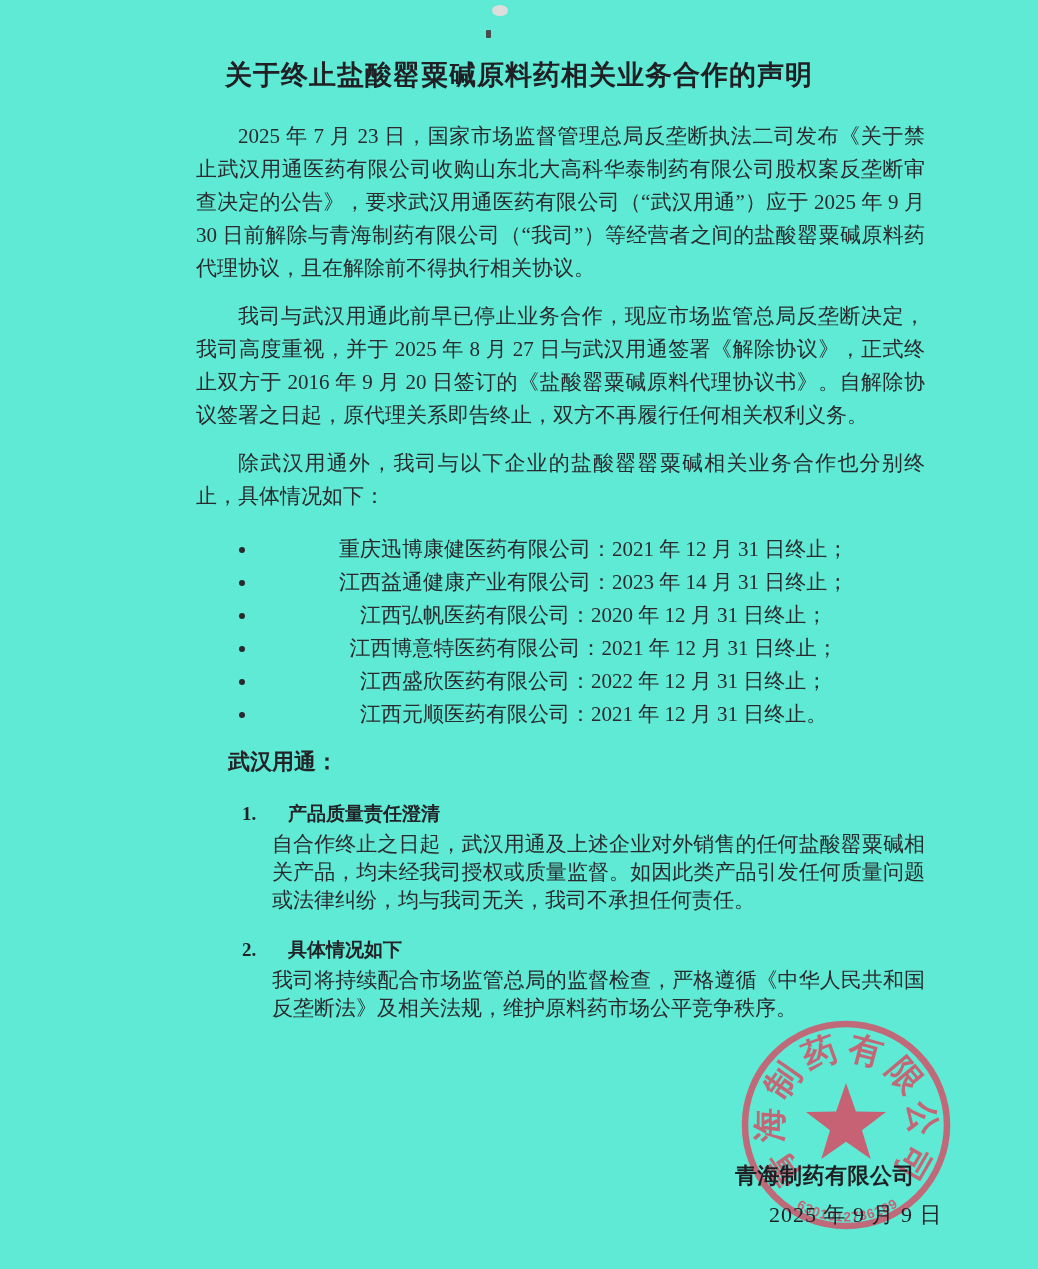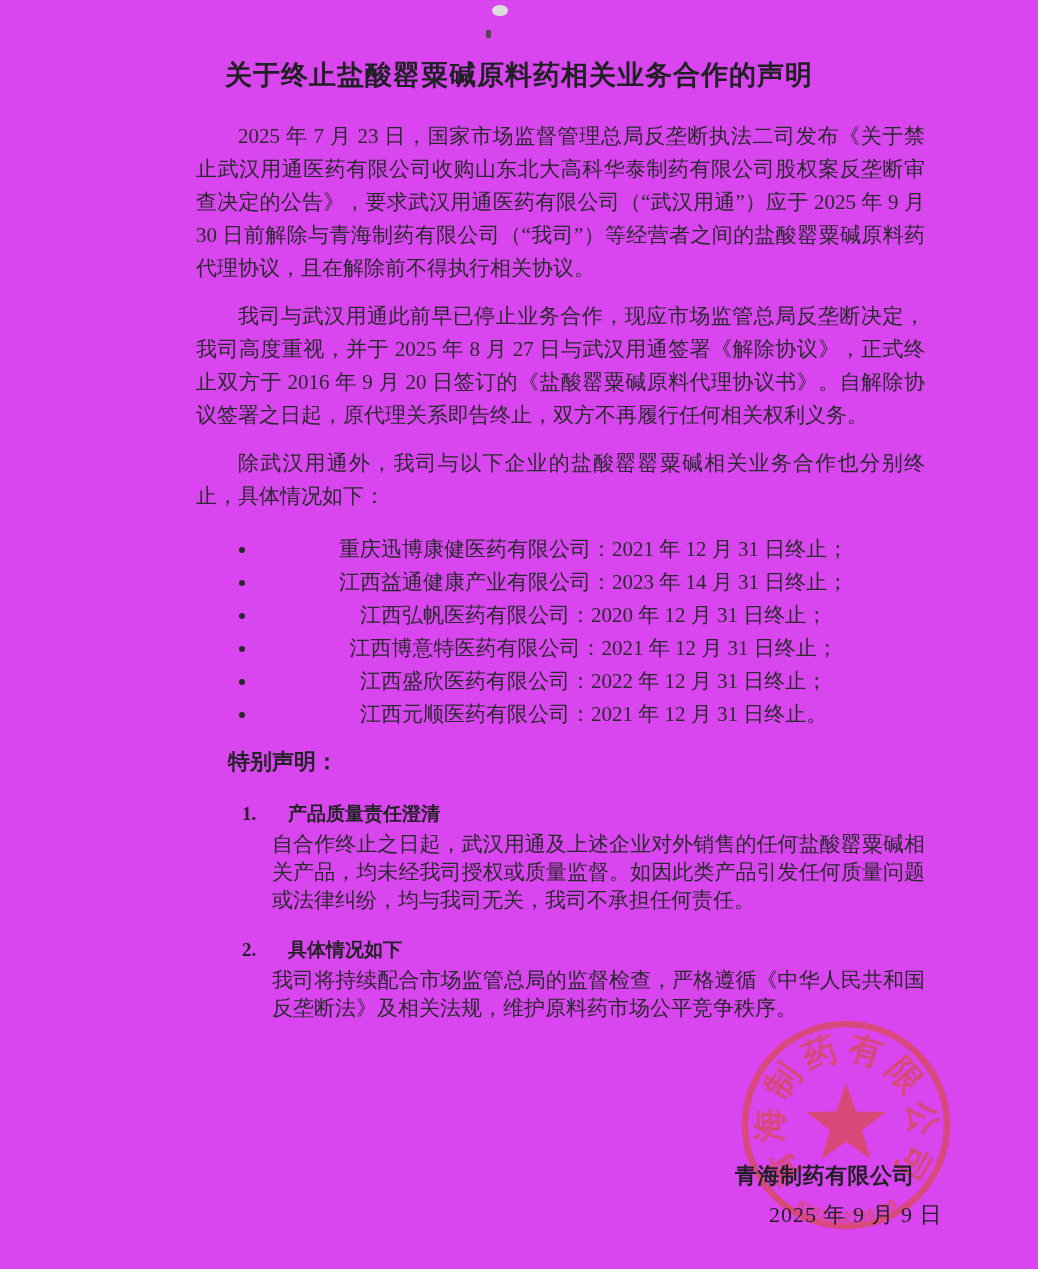--- a/index.html
+++ b/index.html
@@ -3,21 +3,21 @@
 <meta charset="utf-8">
 <style>
   html,body{margin:0;padding:0;}
   body{
     width:1038px;height:1269px;
     background:#f4f4f2;
     font-family:"Liberation Serif","DejaVu Serif",serif;
   }
   .page{
     position:relative;width:1038px;height:1269px;
-    background:#d946ef;overflow:hidden;
+    background:#5eead4;overflow:hidden;
     color:#2a2a2e;
   }
   
   .smudge{position:absolute;left:492px;top:5px;width:16px;height:11px;border-radius:50%;background:#dddddb;}
   .speck{position:absolute;left:486px;top:30px;width:5px;height:8px;background:#4a4a4a;border-radius:1px;}
 
   .doc-title{
     position:absolute;top:57px;left:0;width:100%;
     text-align:center;font-size:27px;font-weight:bold;color:#202024;
     letter-spacing:1px;margin:0;
@@ -89,21 +89,21 @@
 
     <ul class="term-list">
       <li>重庆迅博康健医药有限公司：2021 年 12 月 31 日终止；</li>
       <li>江西益通健康产业有限公司：2023 年 14 月 31 日终止；</li>
       <li>江西弘帆医药有限公司：2020 年 12 月 31 日终止；</li>
       <li>江西博意特医药有限公司：2021 年 12 月 31 日终止；</li>
       <li>江西盛欣医药有限公司：2022 年 12 月 31 日终止；</li>
       <li>江西元顺医药有限公司：2021 年 12 月 31 日终止。</li>
     </ul>
 
-    <div class="notice-heading">特别声明：</div>
+    <div class="notice-heading">武汉用通：</div>
 
     <div class="notice-title-row">
       <span class="num">1.</span><span>产品质量责任澄清</span>
     </div>
     <p class="notice-body first">自合作终止之日起，武汉用通及上述企业对外销售的任何盐酸罂粟碱相关产品，均未经我司授权或质量监督。如因此类产品引发任何质量问题或法律纠纷，均与我司无关，我司不承担任何责任。</p>
 
     <div class="notice-title-row">
       <span class="num">2.</span><span>具体情况如下</span>
     </div>
     <p class="notice-body">我司将持续配合市场监管总局的监督检查，严格遵循《中华人民共和国反垄断法》及相关法规，维护原料药市场公平竞争秩序。</p>

